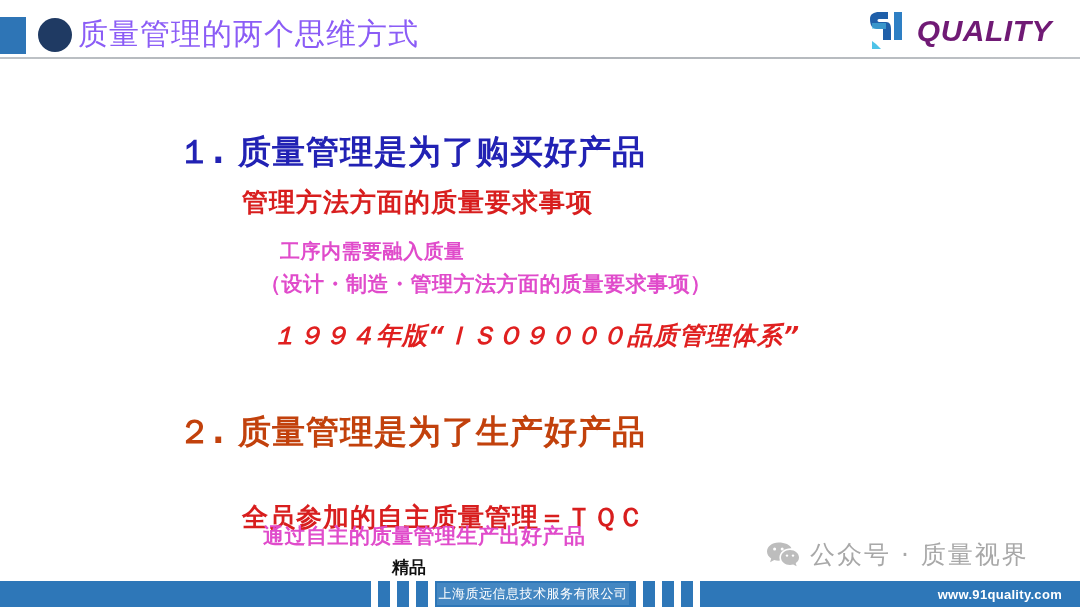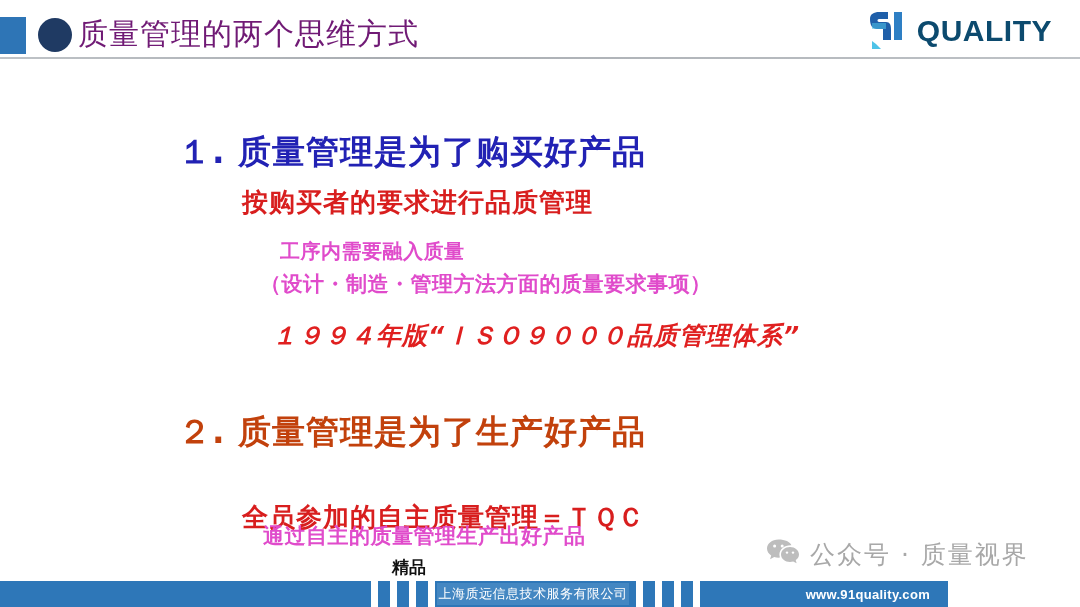--- a/index.html
+++ b/index.html
@@ -48,21 +48,21 @@
     height: 34px;
     border-radius: 50%;
     background: #1F3A63;
   }
   .header-title {
     position: absolute;
     left: 78px;
     top: 13px;
     font-size: 30px;
     line-height: 42px;
-    color: #701a75;
+    color: #8b5cf6;
     letter-spacing: 1px;
     white-space: nowrap;
     font-family: "DejaVu Sans", "Liberation Sans", sans-serif;
   }
   .header-rule {
     position: absolute;
     left: 0;
     top: 57px;
     width: 1080px;
     height: 2px;
@@ -80,21 +80,22 @@
     gap: 7px;
   }
   .logo-mark {
     width: 42px;
     height: 40px;
     position: relative;
   }
   .logo-text {
     font-size: 30px;
     font-weight: bold;
-    color: #0c4a6e;
+    font-style: italic;
+    color: #701a75;
     letter-spacing: 0.5px;
     font-family: "Liberation Sans", sans-serif;
   }
 
   
   .content {
     position: absolute;
     left: 0;
     top: 60px;
     width: 868px;
@@ -192,42 +193,42 @@
     color: #333333;
     font-family: "Liberation Serif", serif;
   }
 
   
   .wechat {
     position: absolute;
     left: 766px;
     top: 538px;
     display: flex;
-    align-items: flex-start;
+    align-items: center;
     gap: 10px;
   }
   .wechat-icon {
     width: 34px;
     height: 28px;
     position: relative;
   }
   .wechat-label {
     font-size: 25px;
     color: #A8A8A8;
     letter-spacing: 2px;
     white-space: nowrap;
     font-family: "DejaVu Sans", "Liberation Sans", sans-serif;
   }
 
   
   .footer-bar {
     position: absolute;
     left: 0;
     bottom: 0;
-    width: 948px;
+    width: 1080px;
     height: 26px;
     background: #2E77B8;
   }
   .stripe {
     position: absolute;
     top: 0;
     height: 26px;
     width: 7px;
     background: #ffffff;
   }
@@ -282,21 +283,21 @@
         </svg>
       </div>
       <div class="logo-text">QUALITY</div>
     </div>
   </div>
 
   <div class="content">
 
     <div class="line l-head1">１. 质量管理是为了购买好产品</div>
 
-    <div class="line l-sub1">按购买者的要求进行品质管理</div>
+    <div class="line l-sub1">管理方法方面的质量要求事项</div>
 
     <div class="line l-note1">工序内需要融入质量</div>
 
     <div class="line l-note2">（设计・制造・管理方法方面的质量要求事项）</div>
 
     <div class="line l-iso">１９９４年版“ＩＳＯ９０００品质管理体系”</div>
 
     <div class="line l-head2">２. 质量管理是为了生产好产品</div>
 
     <div class="line l-sub2">全员参加的自主质量管理＝ＴＱＣ</div>

